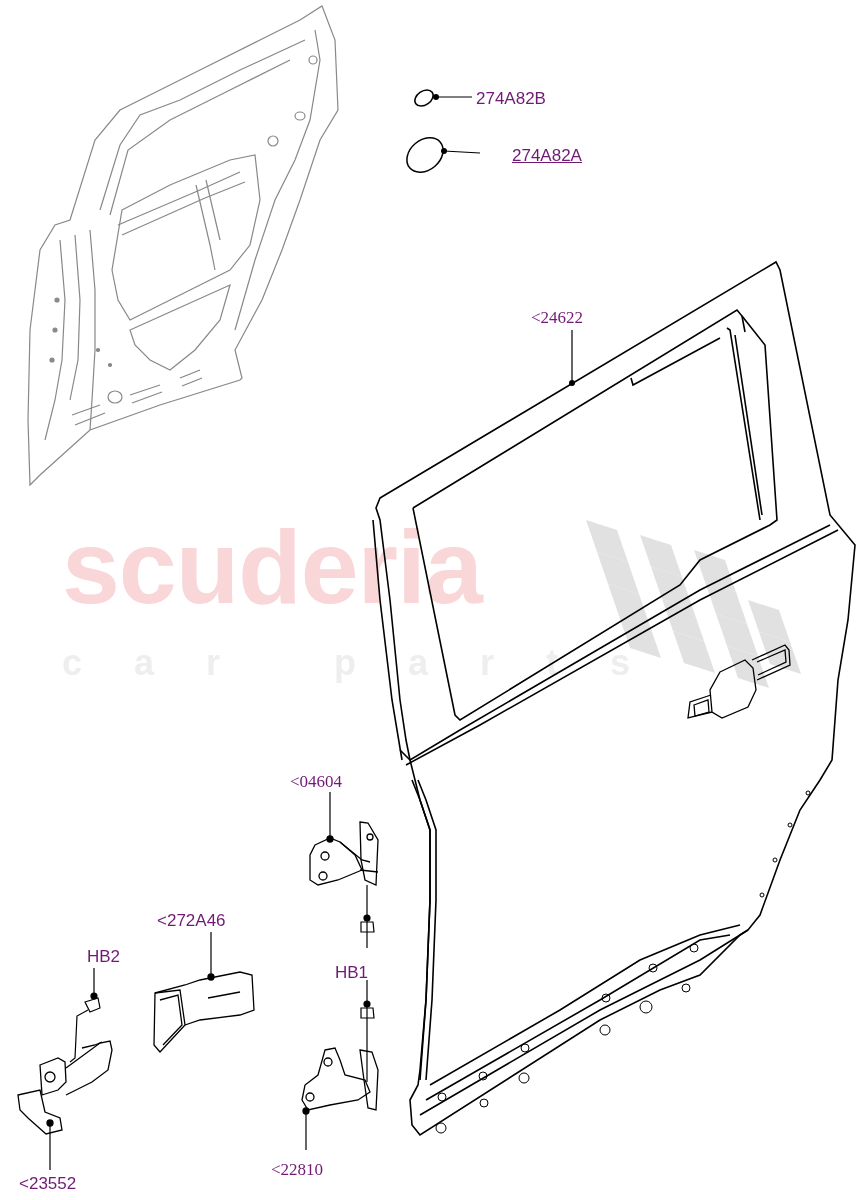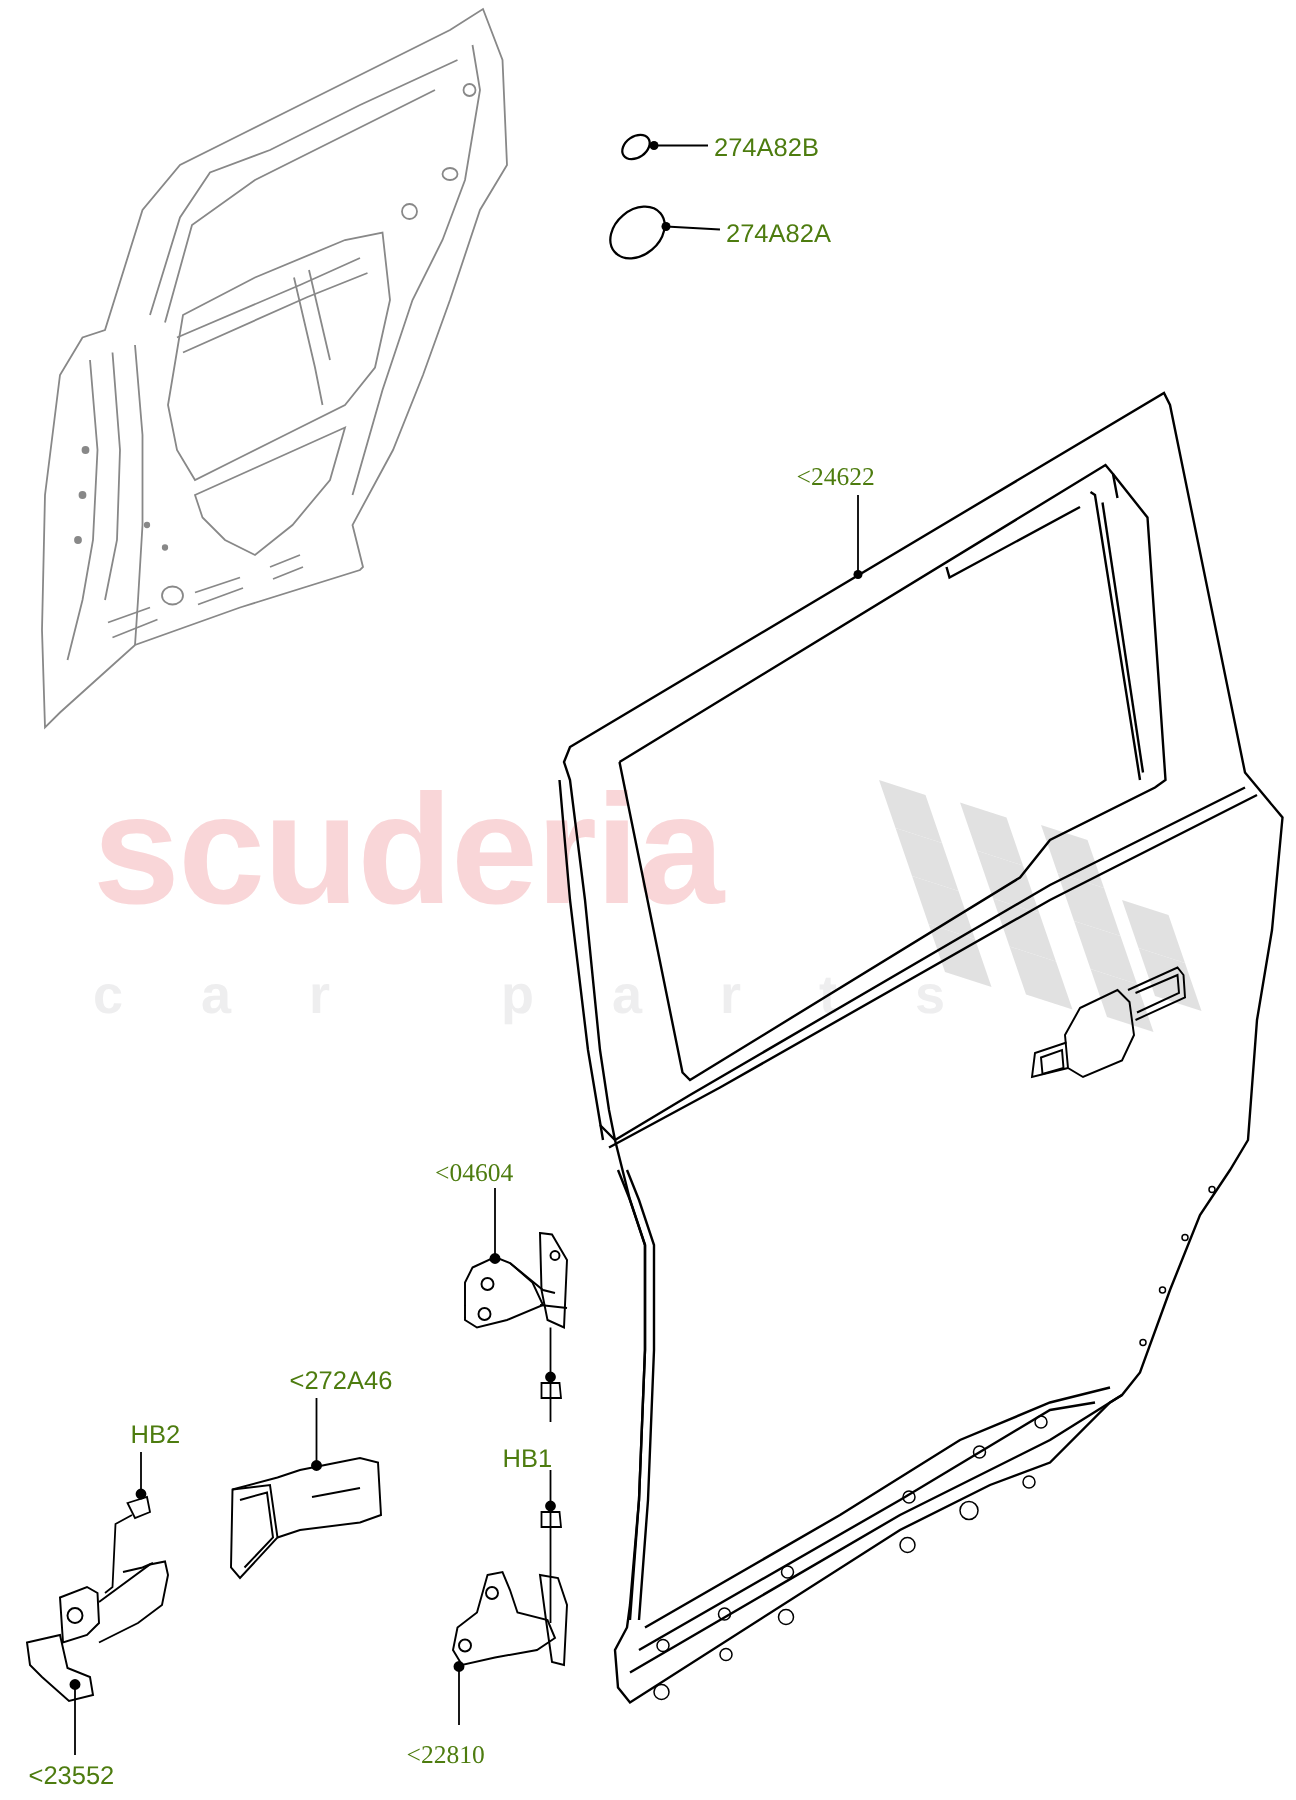--- a/index.html
+++ b/index.html
@@ -1,18 +1,18 @@
 <!DOCTYPE html>
 <html><head>
 <meta charset="utf-8">
 <style>
   html, body { margin: 0; padding: 0; background: #ffffff; }
   body { width: 864px; height: 1200px; position: relative; overflow: hidden; font-family: "Liberation Sans", sans-serif; }
   #stage { position: absolute; left: 0; top: 0; width: 864px; height: 1200px; }
-  .callout { position: absolute; font-family: "Liberation Sans", sans-serif; font-size: 17px; color: #4d7c0f; white-space: nowrap; line-height: 1; cursor: pointer; }
+  .callout { position: absolute; font-family: "Liberation Sans", sans-serif; font-size: 17px; color: #701a75; white-space: nowrap; line-height: 1; cursor: pointer; }
   .wm-main { position: absolute; left: 62px; top: 515px; font-family: "Liberation Sans", sans-serif; font-weight: bold; font-size: 104px; color: #f9d6d8; letter-spacing: -1px; line-height: 1; }
   .wm-sub { position: absolute; left: 62px; top: 645px; font-family: "Liberation Sans", sans-serif; font-weight: bold; font-size: 36px; color: #eeeeef; letter-spacing: 52px; line-height: 1; }
 </style>
 </head>
 <body>
 
 <div id="stage">
 
   <div class="wm-main">scuderia</div>
   <div class="wm-sub">car parts</div>
@@ -178,21 +178,21 @@
       <circle cx="50" cy="1077" r="5"></circle>
       <path d="M66,1068 L100,1043 L110,1041 L112,1050 L108,1070 L92,1082 L66,1095"></path>
       <path d="M82,1048 L95,1045 L102,1042"></path>
       <path d="M18,1095 L40,1090 L45,1112 L60,1118 L62,1130 L46,1134 L28,1118 L20,1110 Z"></path>
       <circle cx="50" cy="1123" r="3" fill="#000"></circle>
       <line x1="50" y1="1123" x2="50" y2="1170" stroke-width="1.2"></line>
     </g>
   </svg>
 
   <div class="callout" style="left:476px;top:90px;">274A82B</div>
-  <div class="callout" style="left:484px;top:147px;">274A82A</div>
+  <div class="callout" style="left:512px;top:147px;text-decoration:underline;">274A82A</div>
   <div class="callout" style="left:531px;top:309px;font-family:Liberation Serif, serif;">&lt;24622</div>
   <div class="callout" style="left:290px;top:773px;font-family:Liberation Serif, serif;">&lt;04604</div>
-  <div class="callout" style="left:157px;top:912px;margin-left:36px;">&lt;272A46</div>
+  <div class="callout" style="left:157px;top:912px;">&lt;272A46</div>
   <div class="callout" style="left:87px;top:948px;">HB2</div>
   <div class="callout" style="left:335px;top:964px;">HB1</div>
   <div class="callout" style="left:19px;top:1175px;">&lt;23552</div>
   <div class="callout" style="left:271px;top:1161px;font-family:Liberation Serif, serif;">&lt;22810</div>
 </div>
 
 </body></html>

